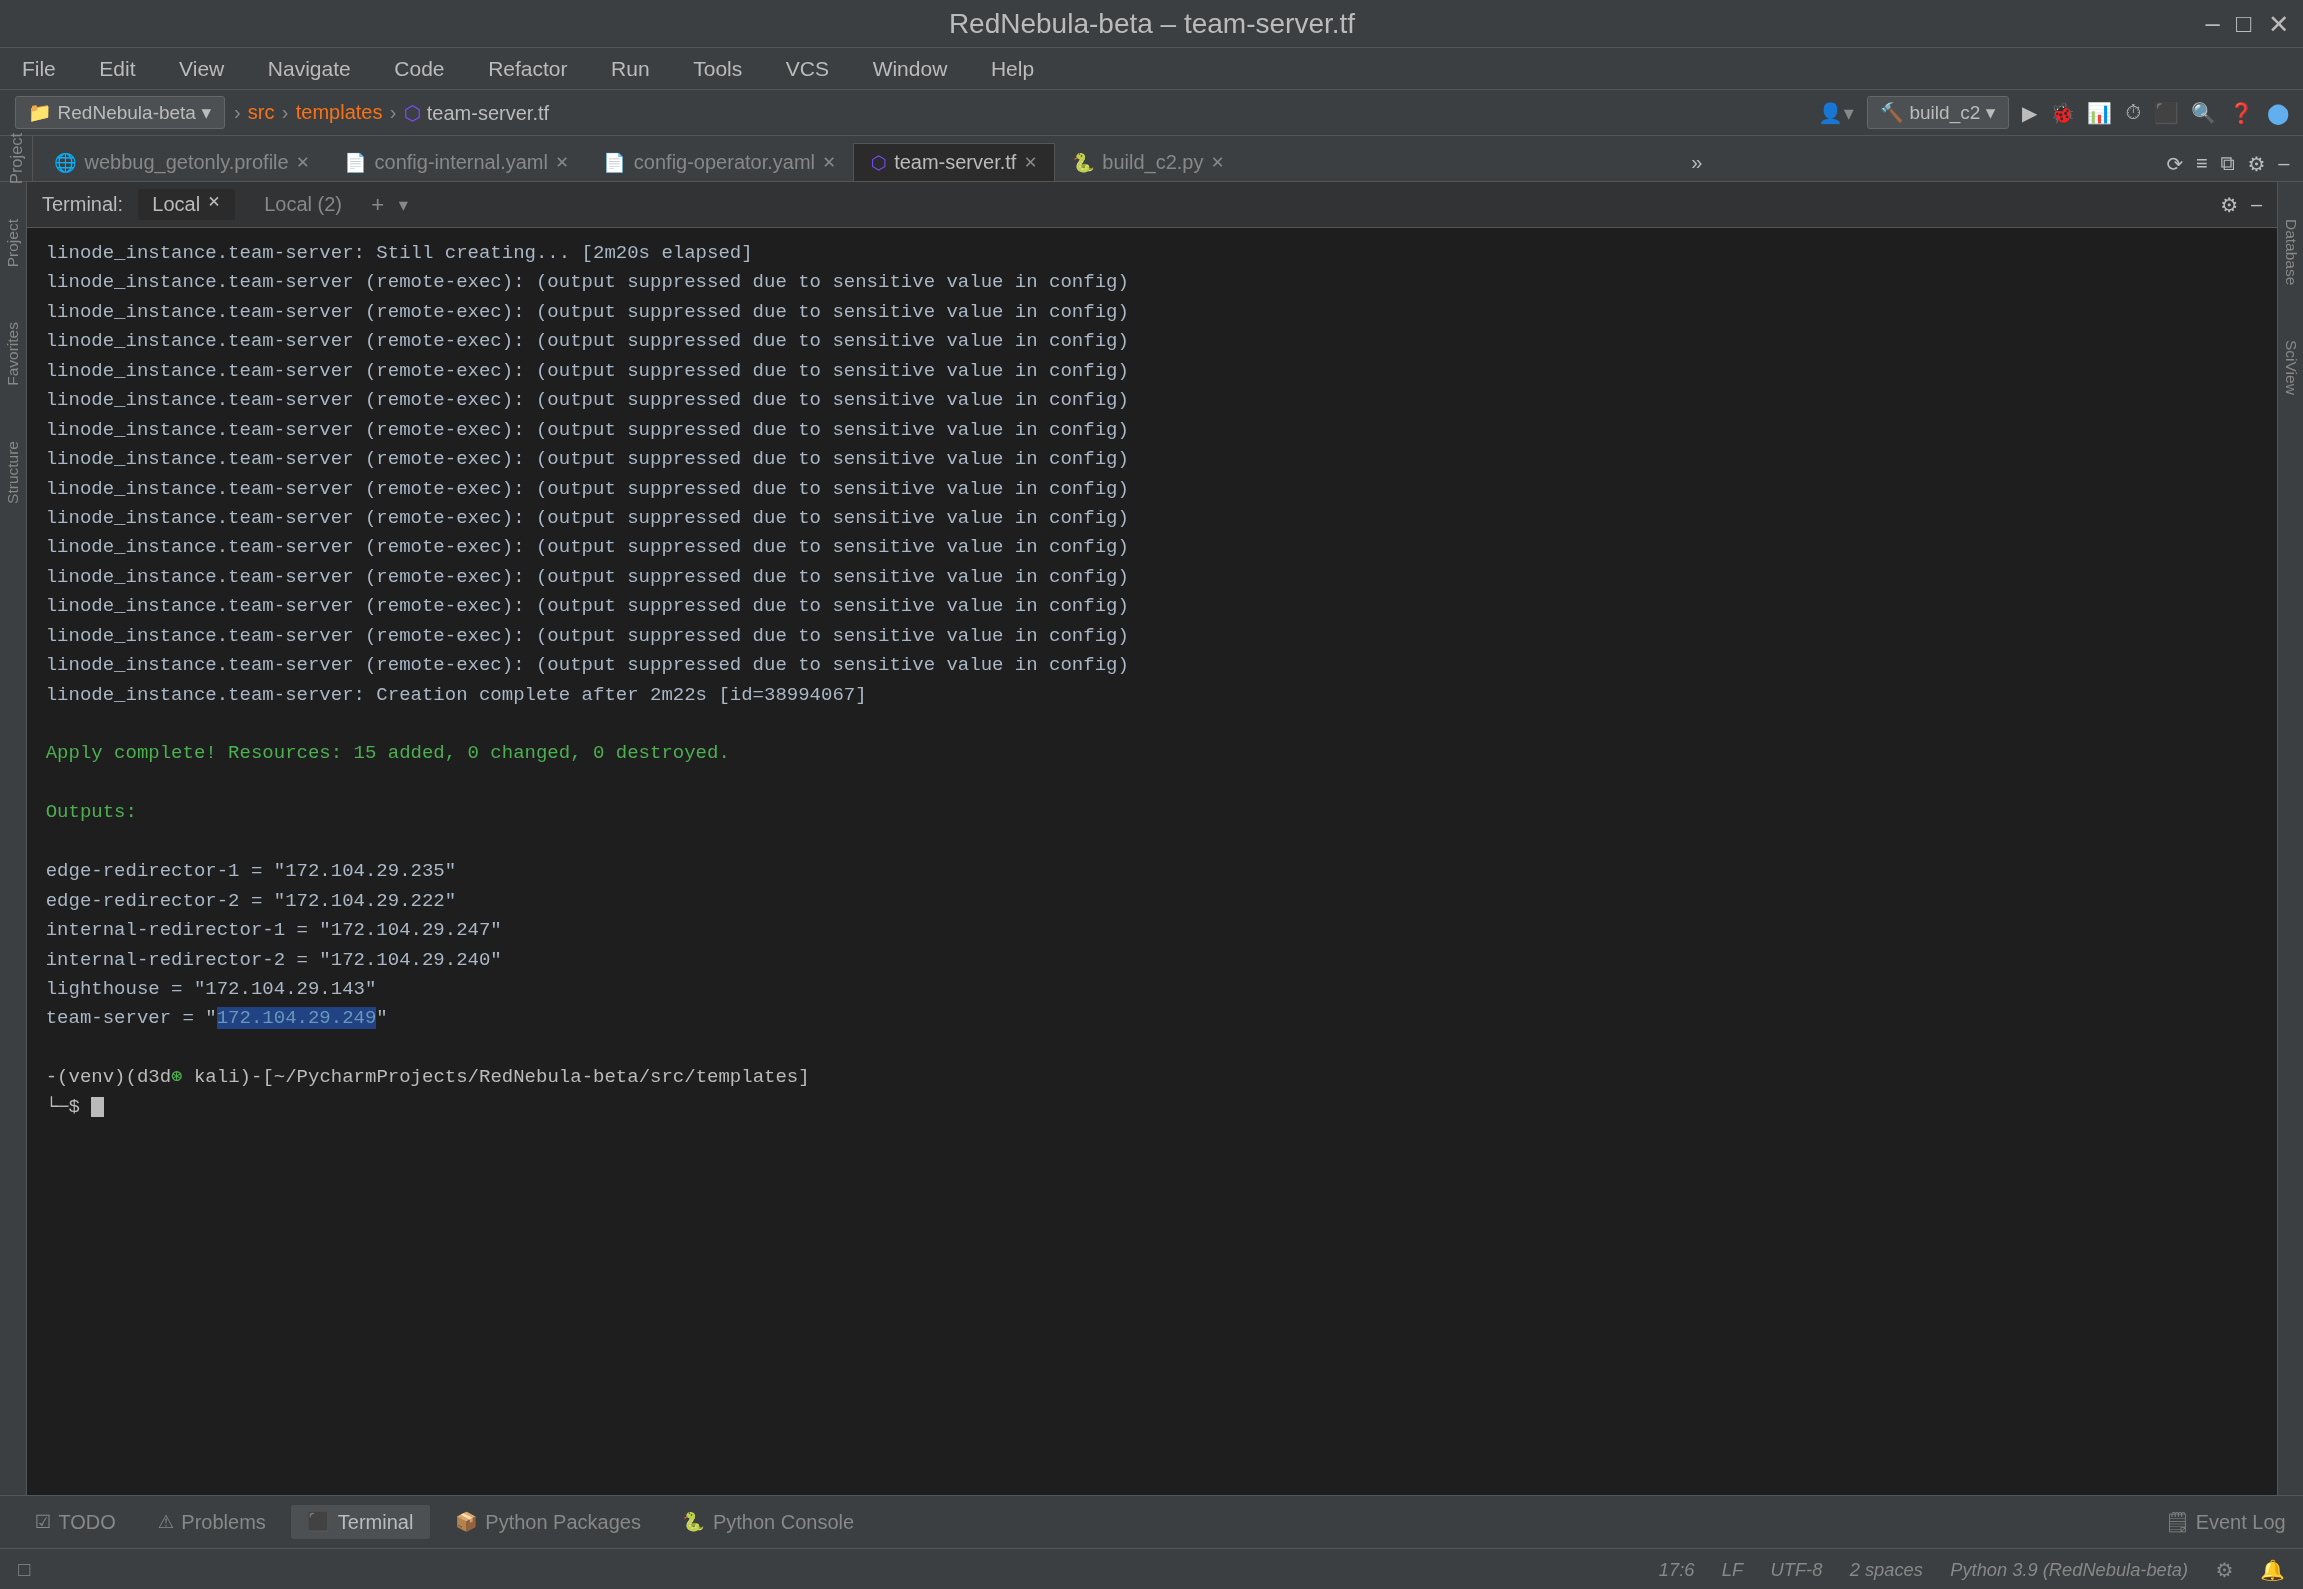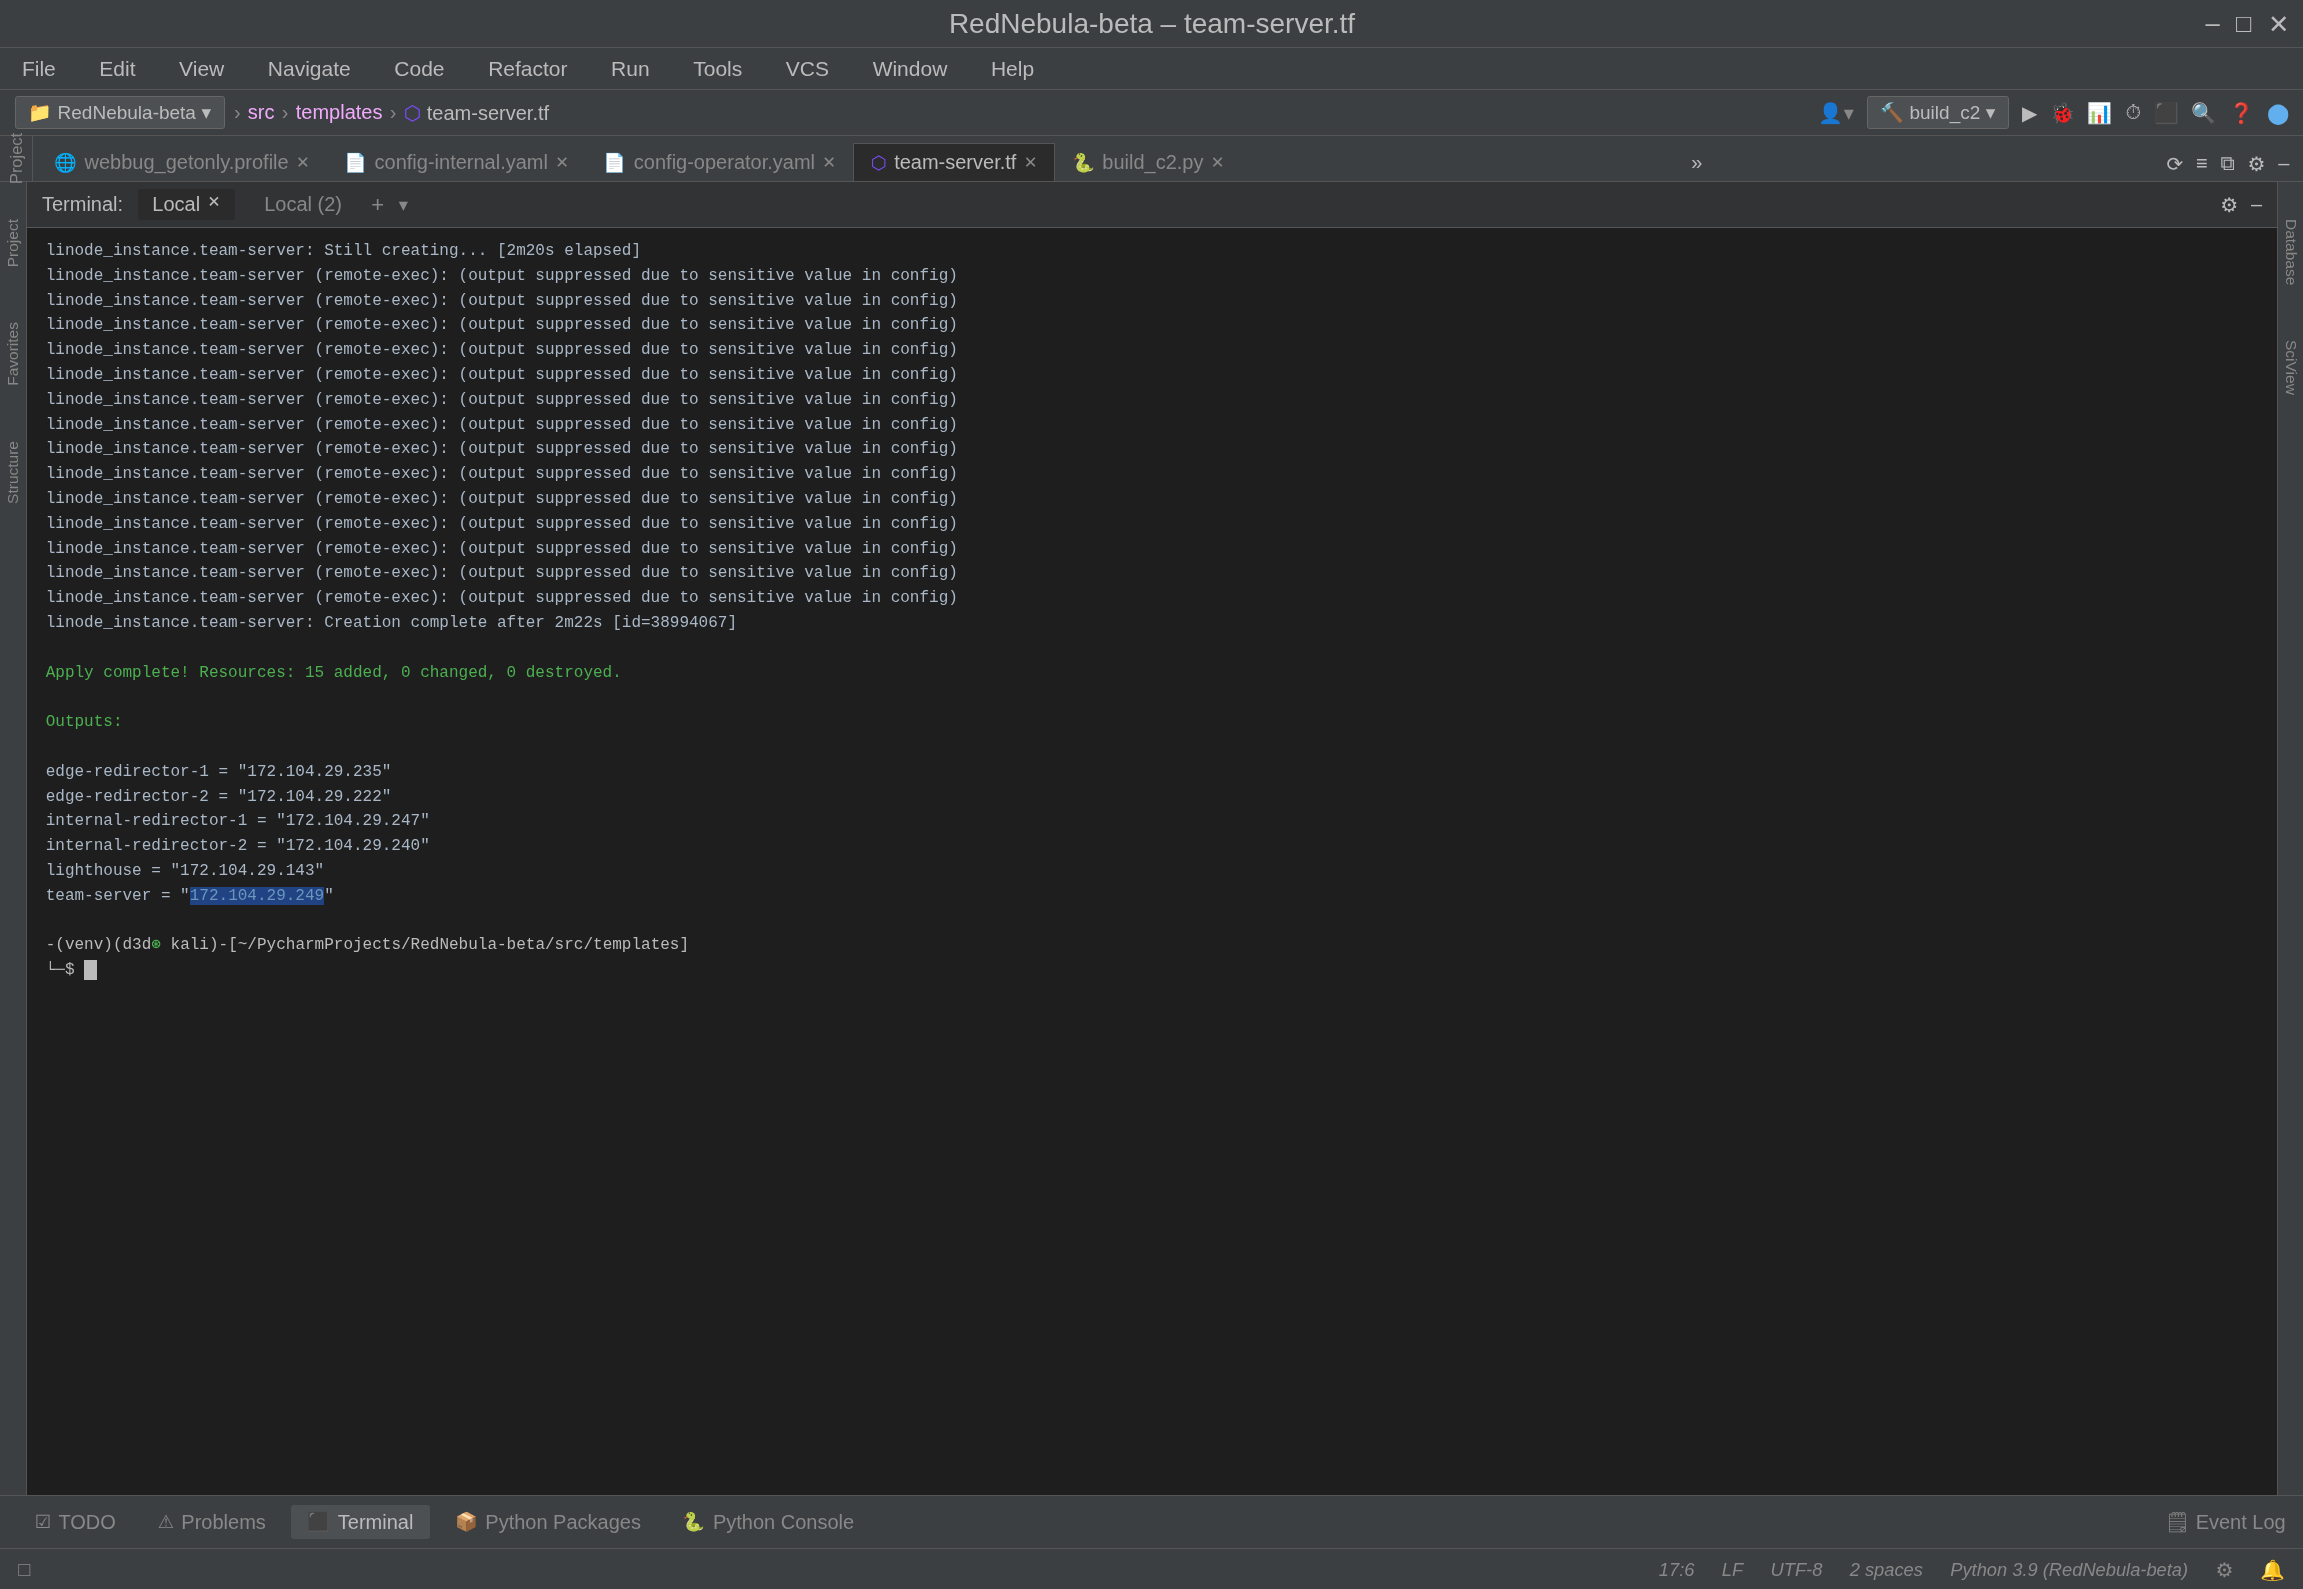--- a/index.html
+++ b/index.html
@@ -68,21 +68,21 @@
       gap: 9.1px;
     }
     .breadcrumb {
       display: flex;
       align-items: center;
       gap: 7.3px;
       color: #6e9fca;
       font-size: 20px;
     }
     .breadcrumb-sep { color: #888; }
-    .breadcrumb-item { color: #f0abfc; cursor: pointer; }
+    .breadcrumb-item { color: #f97316; cursor: pointer; }
     .breadcrumb-item.current { color: #bbb; }
     .toolbar-right {
       margin-left: auto;
       display: flex;
       align-items: center;
       gap: 12.8px;
     }
     .toolbar-btn {
       background: #4c5052;
       border: 0.9px solid #666;
@@ -188,21 +188,21 @@
       margin-left: auto;
       display: flex;
       align-items: center;
       gap: 12.8px;
     }
 
     
     .terminal-content {
       padding: 11px 18.3px;
       font-family: 'Courier New', Courier, monospace;
-      font-size: 16px;
+      font-size: 19px;
       line-height: 1.55;
       color: #a9b7c6;
       height: calc(100% - 46px);
       overflow-y: auto;
       background: #1e1e1e;
     }
 
     .term-line { white-space: pre; }
     .term-green { color: #4CAF50; }
     .term-highlight { color: #6897bb; background: #214283; }

